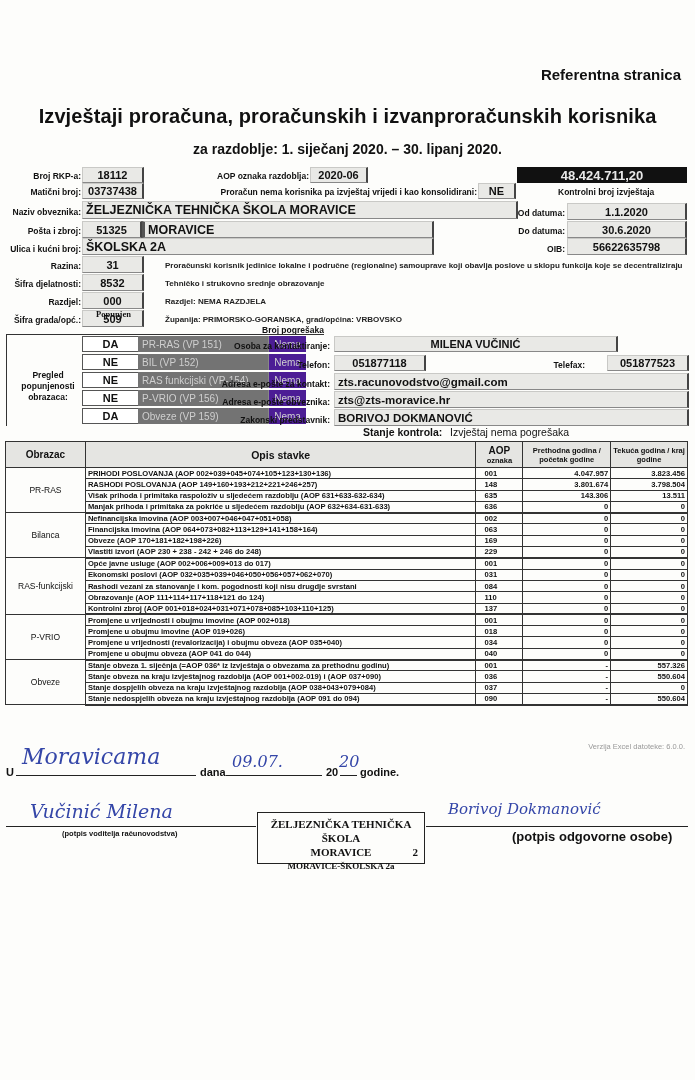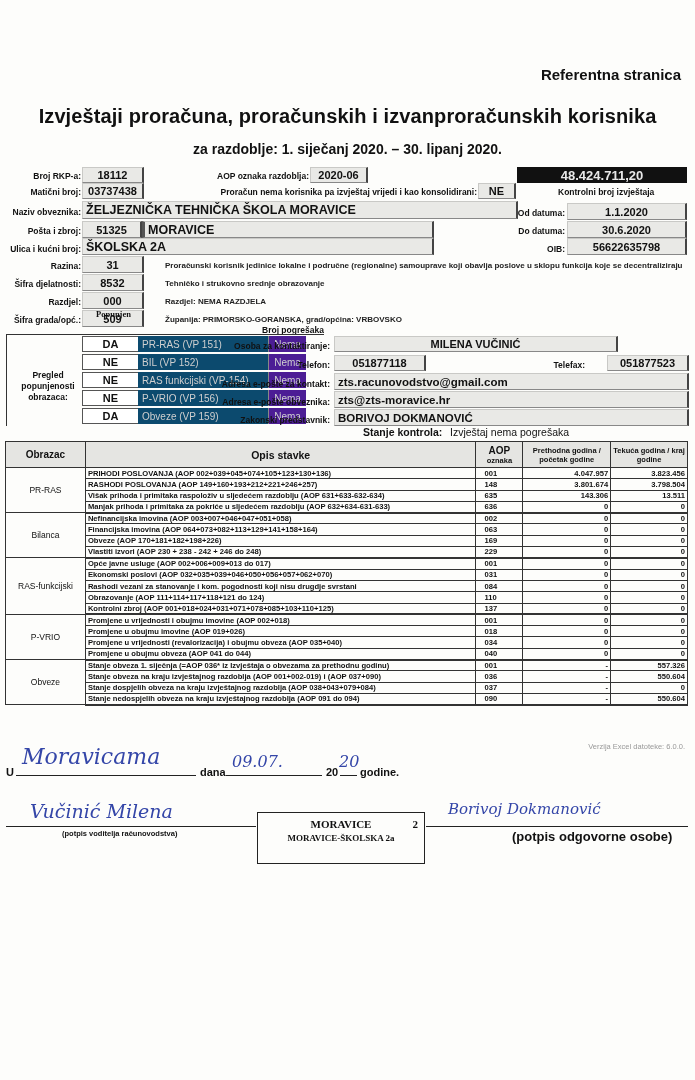--- a/index.html
+++ b/index.html
@@ -13,21 +13,21 @@
   .box { background: #e9e9e6; border: 1px solid #c9c9c6; border-right: 2px solid #444; border-bottom: 1px solid #888; font-weight: bold; font-size: 11px; display: flex; align-items: center; justify-content: center; white-space: nowrap; overflow: hidden; }
   .box.left { justify-content: flex-start; padding-left: 3px; }
   .box.big { font-size: 12.5px; }
   .dark { background: #111; color: #e8e8e8; font-weight: bold; font-size: 13px; display: flex; align-items: center; justify-content: center; }
   .note { font-size: 8px; font-weight: bold; white-space: nowrap; color: #222; }
   
   .ov-frame { left: 6px; top: 334px; width: 318px; height: 92px; border-top: 1px solid #333; border-left: 1px solid #333; }
   .ov-label { left: 8px; top: 370px; width: 80px; text-align: center; font-size: 8.5px; font-weight: bold; line-height: 11px; }
   .ov-row { position: absolute; left: 82px; height: 16px; display: flex; }
   .ov-yes { width: 56px; background: #fff; border: 1px solid #555; border-right: none; font-size: 11px; font-weight: bold; display: flex; align-items: center; justify-content: center; }
-  .ov-name { width: 130px; background: #0c4a6e; color: #cfcfcf; font-size: 10px; padding-left: 4px; display: flex; align-items: center; }
+  .ov-name { width: 130px; background: #737373; color: #cfcfcf; font-size: 10px; padding-left: 4px; display: flex; align-items: center; }
   .ov-err { width: 38px; background: #4c1d95; color: #cfcfcf; font-size: 10px; display: flex; align-items: center; justify-content: center; border-left: 1px solid #888; }
   
   table.main { position: absolute; left: 5px; top: 441px; width: 683px; border-collapse: collapse; font-size: 7.6px; }
   table.main td, table.main th { border: 1px solid #333; }
   table.main th { background: #e5e5e2; font-weight: bold; height: 26px; }
   table.main td { height: 11.3px; padding: 0 2px; font-weight: bold; white-space: nowrap; }
   td.grp { text-align: center; font-size: 8.5px; font-weight: normal !important; border-bottom: 2px solid #333; }
   td.aop { text-align: left; padding-left: 8px !important; }
   td.num { text-align: right; }
   tr.last td { border-bottom: 2px solid #333; }
@@ -309,20 +309,21 @@
 <div class="abs" style="left:326px;top:766px;font-size:11px;font-weight:bold;">20</div>
 <div class="abs sign-line" style="left:340px;top:760px;width:17px;height:16px;"></div>
 <div class="abs hand" style="left:339px;top:752px;font-size:16px;">20</div>
 <div class="abs" style="left:360px;top:766px;font-size:11px;font-weight:bold;">godine.</div>
 
 <div class="abs hand" style="left:30px;top:800px;font-size:19px;">Vučinić Milena</div>
 <div class="abs sign-line" style="left:6px;top:826px;width:250px;height:1px;"></div>
 <div class="abs" style="left:62px;top:829px;font-size:7.5px;font-weight:bold;">(potpis voditelja računovodstva)</div>
 
 <div class="abs stamp">
+  <div>ŽELJEZNIČKA TEHNIČKA ŠKOLA</div>
   <div style="position:relative;">
     <span>MORAVICE</span>
     <span style="position:absolute;right:6px;">2</span>
   </div>
   <div style="font-size:9px;">MORAVICE-ŠKOLSKA 2a</div>
 </div>
 
 <div class="abs hand" style="left:448px;top:800px;font-size:15px;">Borivoj Dokmanović</div>
 <div class="abs sign-line" style="left:426px;top:826px;width:262px;height:1px;"></div>
 <div class="abs" style="left:512px;top:829px;font-size:13px;font-weight:bold;">(potpis odgovorne osobe)</div>

